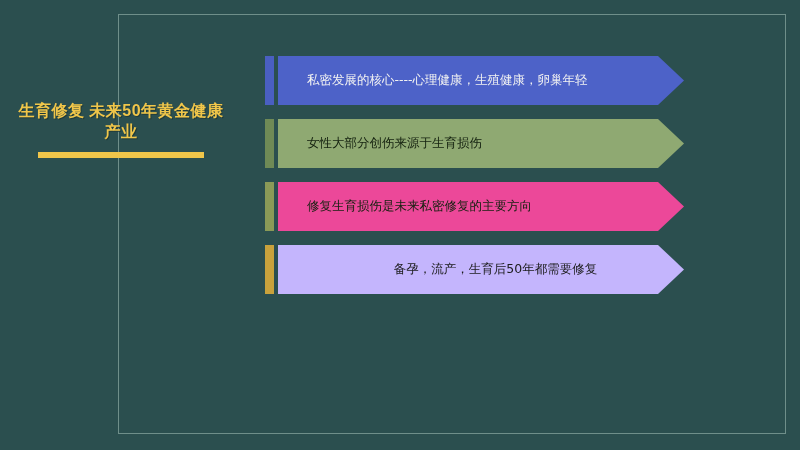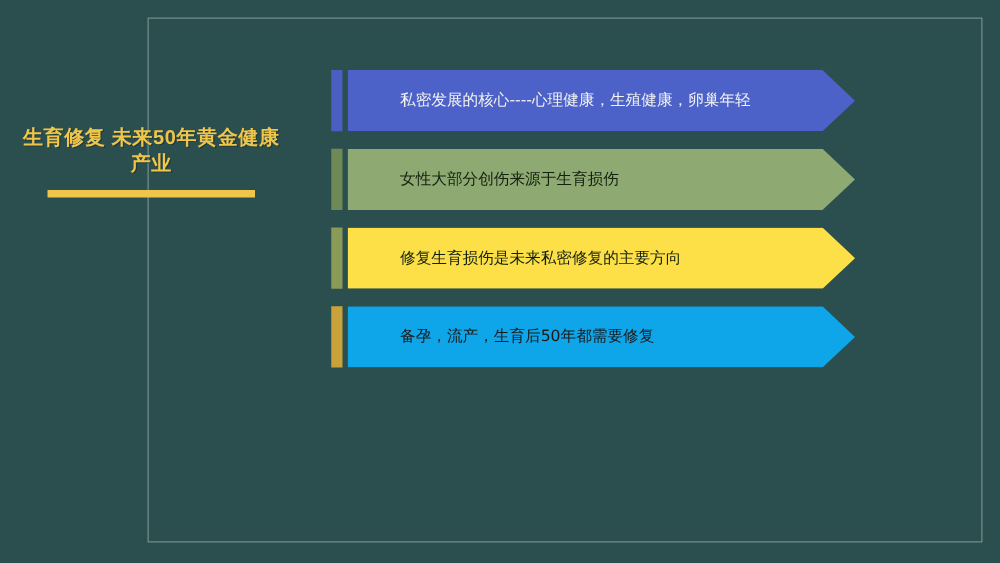--- a/index.html
+++ b/index.html
@@ -79,37 +79,37 @@
     left: 13px;
     top: 0;
     height: 49px;
     width: 406px;
     display: flex;
     align-items: center;
     -webkit-clip-path: polygon(0 0, calc(100% - 26px) 0, 100% 50%, calc(100% - 26px) 100%, 0 100%);
     clip-path: polygon(0 0, calc(100% - 26px) 0, 100% 50%, calc(100% - 26px) 100%, 0 100%);
   }
   .bar-label {
-    padding-left: 42px;
+    padding-left: 29px;
     font-size: 12.5px;
     line-height: 1.3;
     color: #1b1b1b;
     font-family: "DejaVu Sans", "Liberation Sans", sans-serif;
   }
   .bar-1 .bar-cap { background: #4a5fc1; }
   .bar-1 .bar-body { background: #4d62c8; }
   .bar-1 .bar-label { color: #f2f2f2; }
   .bar-2 .bar-cap { background: #6f8a56; }
   .bar-2 .bar-body { background: #8fa972; }
   .bar-2 .bar-label { color: #14210f; }
   .bar-3 .bar-cap { background: #8a9a57; }
-  .bar-3 .bar-body { background: #fde047; }
+  .bar-3 .bar-body { background: #ec4899; }
   .bar-3 .bar-label { color: #14210f; }
   .bar-4 .bar-cap { background: #c9a23c; }
-  .bar-4 .bar-body { background: #0ea5e9; }
+  .bar-4 .bar-body { background: #c4b5fd; justify-content: center; }
   .bar-4 .bar-label { color: #1b1b1b; }
 </style>
 </head>
 <body>
 
 <div class="slide">
 
   <div class="frame"></div>
 
   <div class="title-block">

